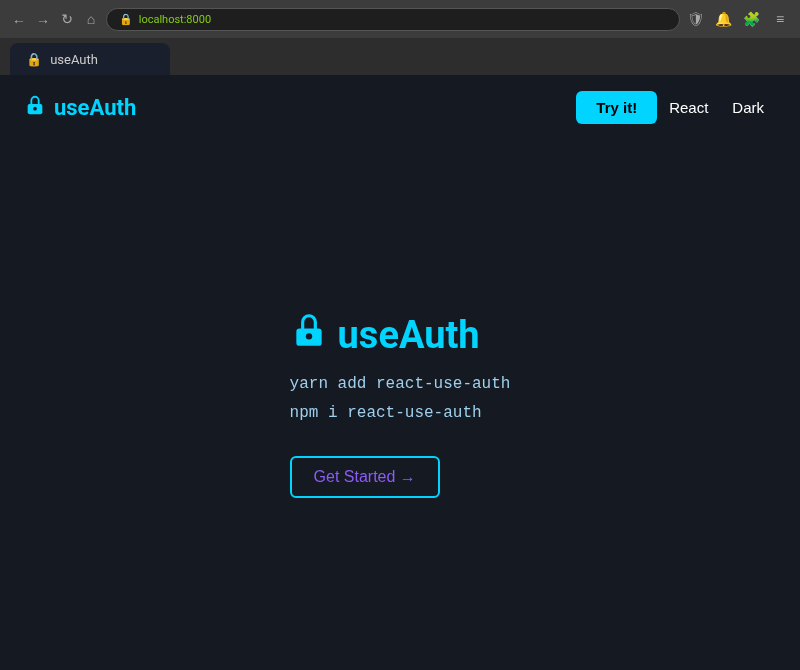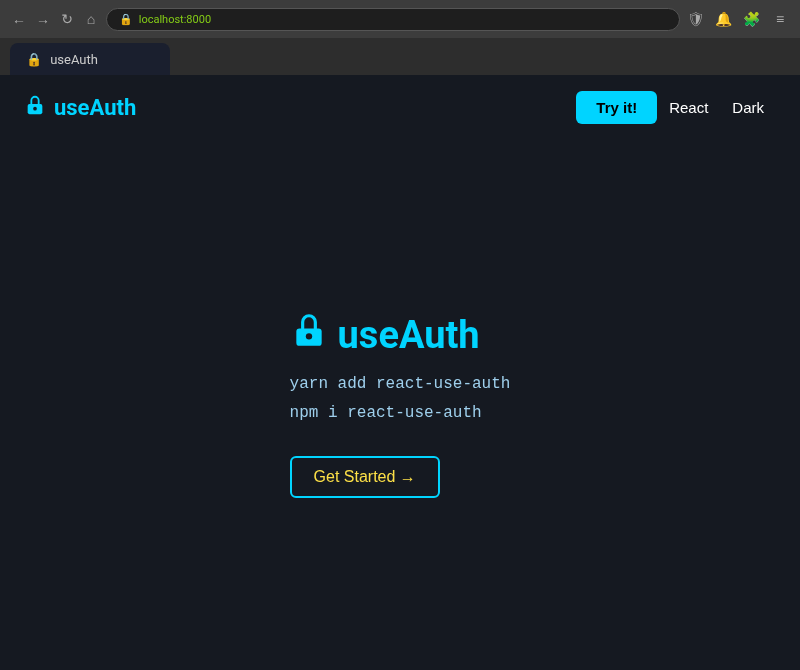--- a/index.html
+++ b/index.html
@@ -226,21 +226,21 @@
       line-height: 1.8;
       margin-bottom: 28px;
     }
 
     .hero-code div {
       display: block;
     }
 
     .btn-get-started {
       background: transparent;
-      color: #fde047;
+      color: #8b5cf6;
       border: 2px solid #00d4ff;
       border-radius: 6px;
       padding: 10px 22px;
       font-size: 16px;
       font-weight: 500;
       cursor: pointer;
       display: inline-flex;
       align-items: center;
       gap: 8px;
     }

